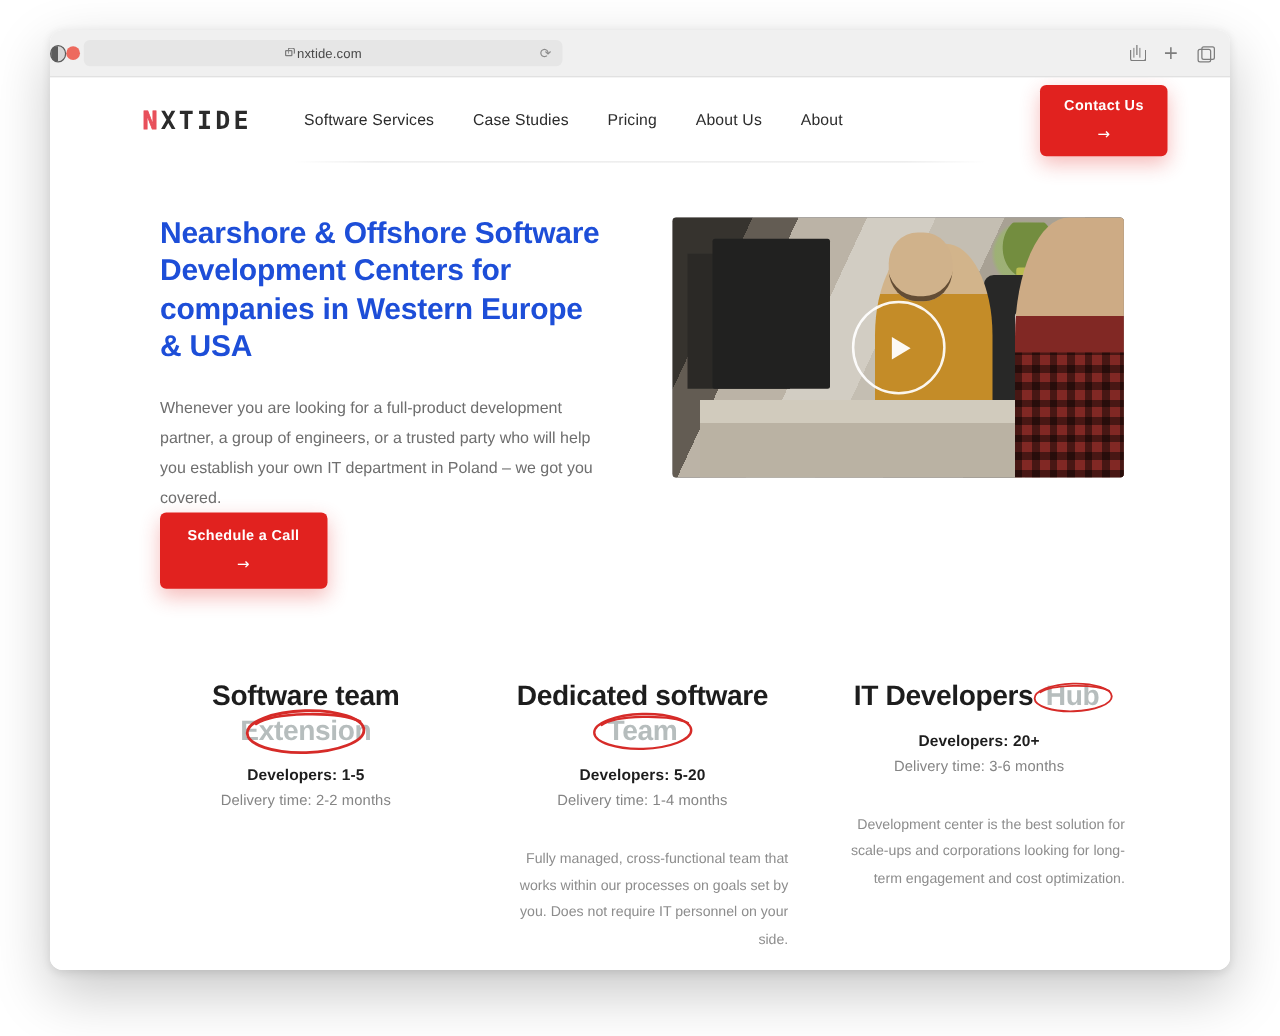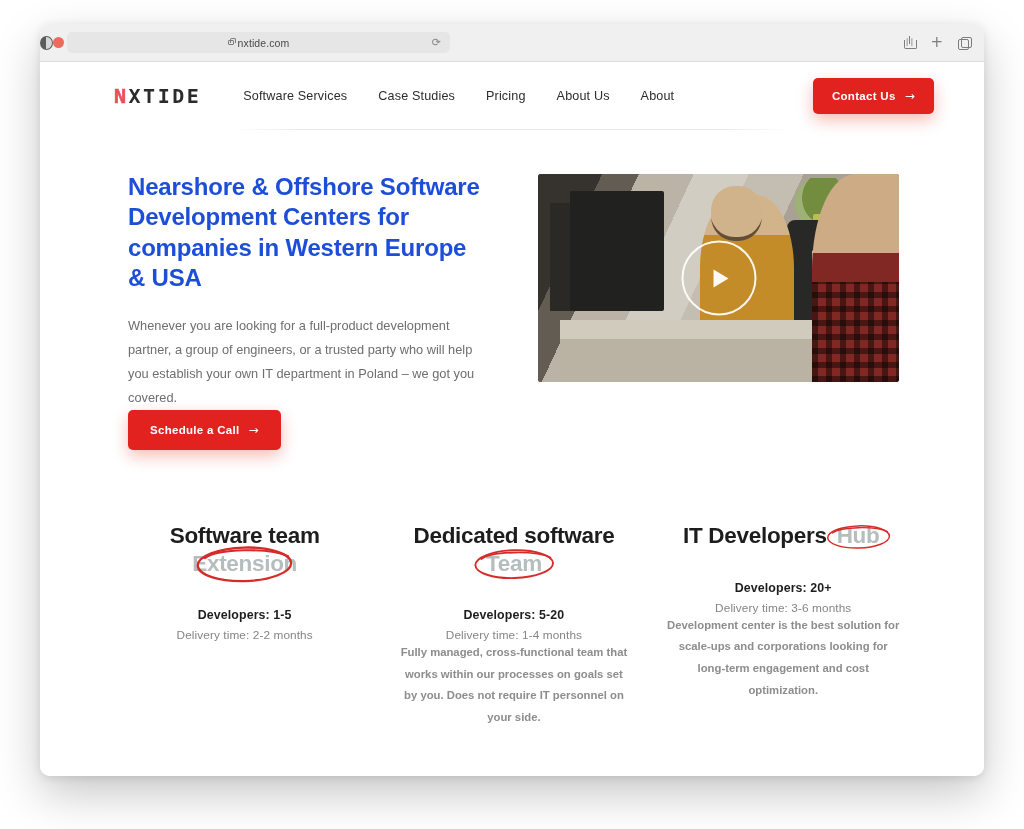--- a/index.html
+++ b/index.html
@@ -198,20 +198,21 @@
     color: #fff;
     border: none;
     border-radius: 5px;
     font-family: "Liberation Sans", sans-serif;
     font-size: 11.5px;
     font-weight: bold;
     letter-spacing: 0.3px;
     display: inline-flex; align-items: center; gap: 9px;
     cursor: pointer;
     box-shadow: 0 6px 16px rgba(225,34,31,0.30);
+    flex-direction: column;
   }
   .btn-contact {
     margin-left: auto;
     padding: 11px 19px;
   }
   .btn-arrow { font-family: "DejaVu Sans", sans-serif; font-size: 12px; font-weight: normal; }
 
   
   .hero {
     display: flex;
@@ -353,40 +354,40 @@
   }
   .hl svg {
     position: absolute;
     left: -16%; top: -22%;
     width: 132%; height: 148%;
     overflow: visible;
     pointer-events: none;
   }
   .card-meta {
     text-align: center;
-    margin-top: 31px;
+    margin-top: 15px;
   }
   .devs {
     font-size: 12.4px;
     font-weight: bold;
     color: #1d1d1d;
     letter-spacing: 0.1px;
   }
   .delivery {
     font-size: 11.8px;
     color: #858585;
     margin-top: 6px;
     letter-spacing: 0.1px;
   }
   .card-desc {
+    margin-top: 30px;
     font-size: 11.3px;
     line-height: 1.92;
     color: #8d8d8d;
-    text-align: center;
-    font-weight: bold;
+    text-align: right;
   }
 </style>
 </head>
 <body>
 
 <div class="window">
 
   <div class="toolbar">
     <div class="traffic">
       <div class="dot red"></div>

